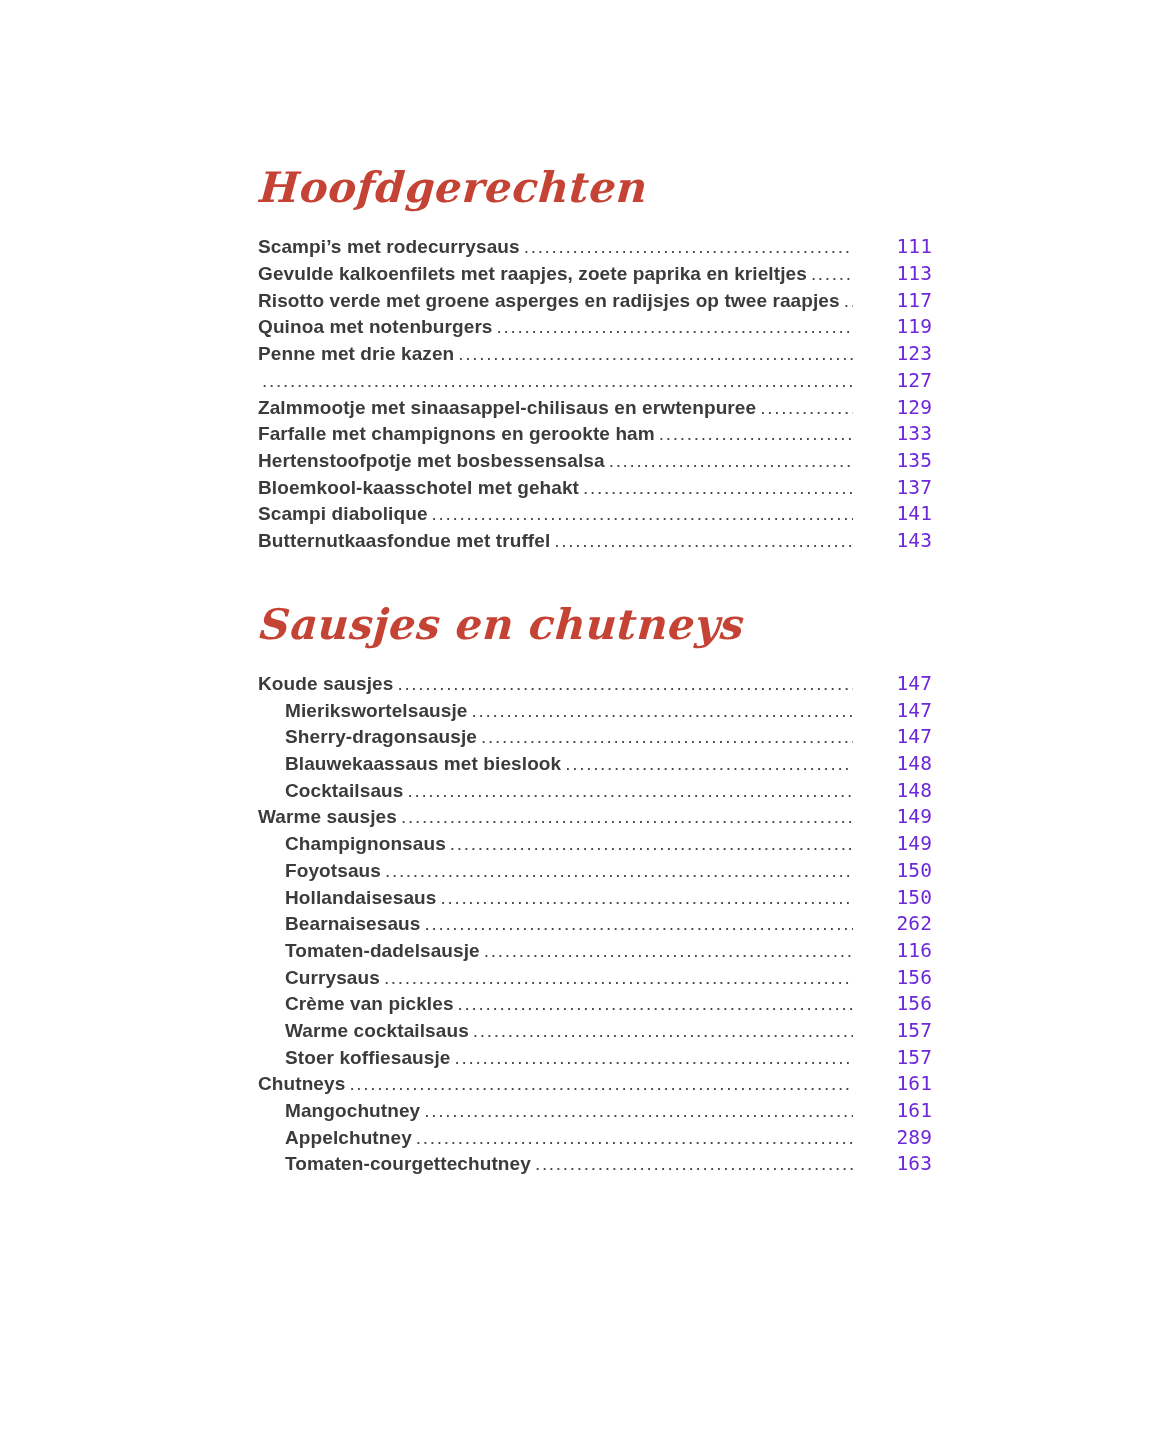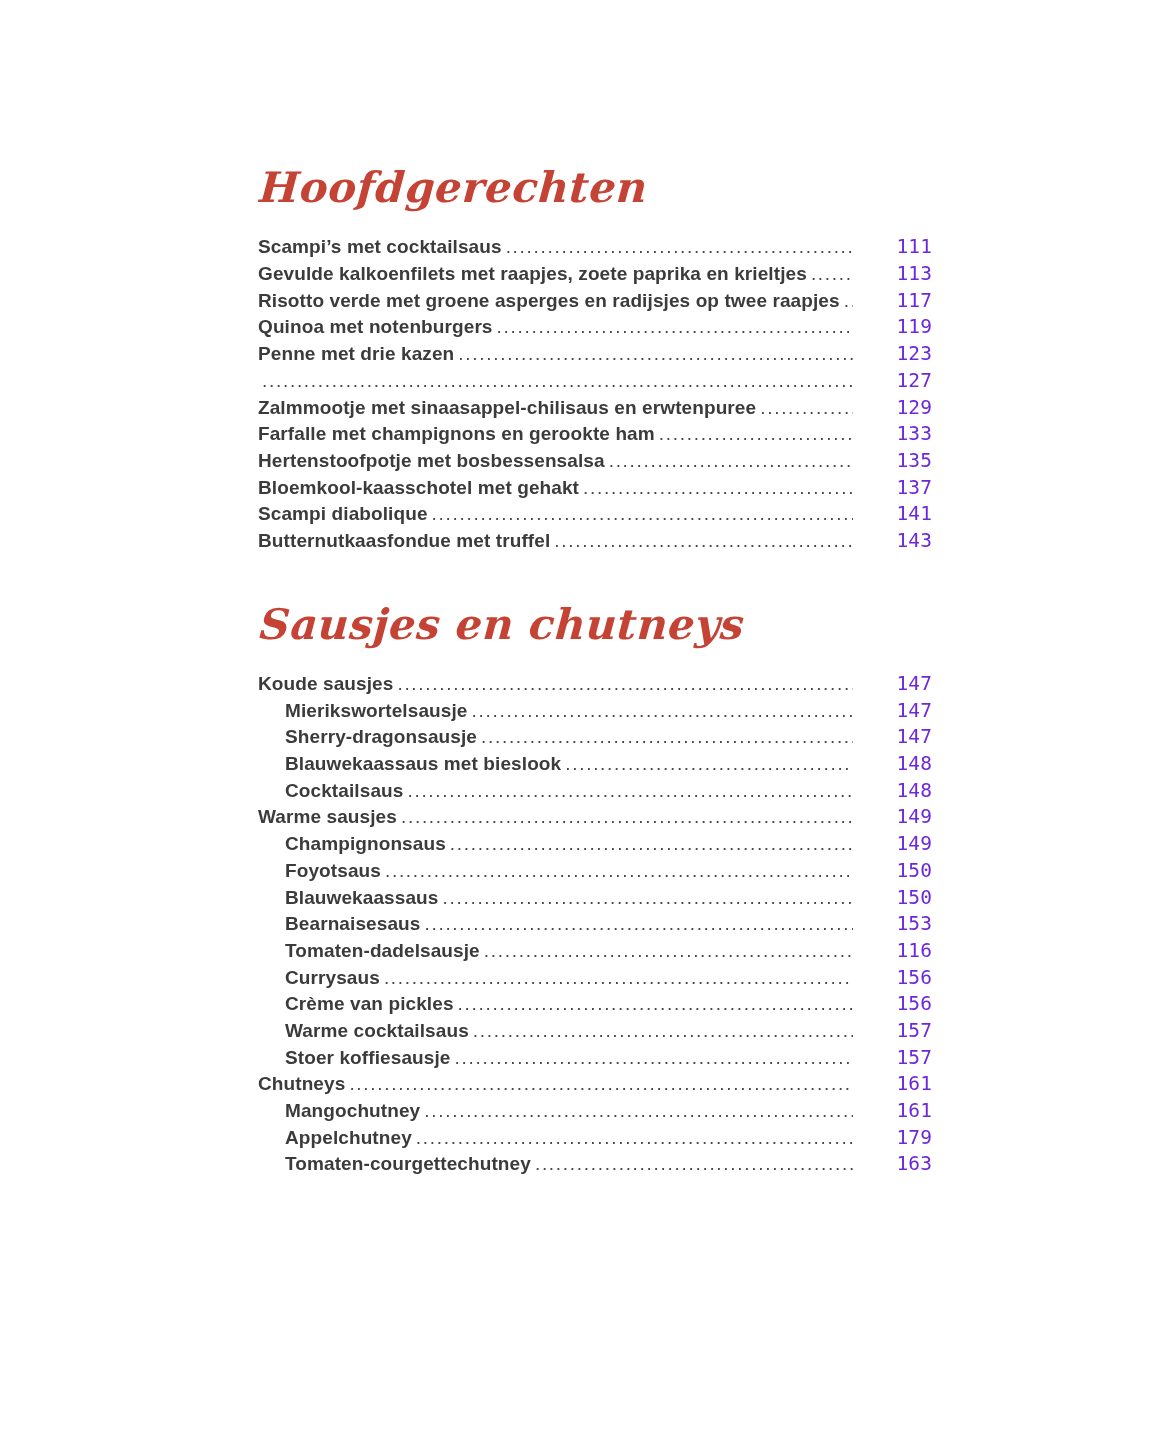--- a/index.html
+++ b/index.html
@@ -75,21 +75,21 @@
   }
 </style>
 </head>
 <body>
 
 <main class="toc-page">
   <section class="toc-section">
     <h1 class="section-title">Hoofdgerechten</h1>
     <ul class="toc-list">
         <li class="toc-row">
-          <span class="toc-entry-label">Scampi’s met cocktailsaus</span>
+          <span class="toc-entry-label">Scampi’s met rodecurrysaus</span>
           <span class="dot-leader"></span>
           <span class="toc-entry-page">111</span>
         </li>
         <li class="toc-row">
           <span class="toc-entry-label">Gevulde kalkoenfilets met raapjes, zoete paprika en krieltjes</span>
           <span class="dot-leader"></span>
           <span class="toc-entry-page">113</span>
         </li>
         <li class="toc-row">
           <span class="toc-entry-label">Risotto verde met groene asperges en radijsjes op twee raapjes</span>
@@ -180,28 +180,28 @@
           <span class="toc-entry-label">Champignonsaus</span>
           <span class="dot-leader"></span>
           <span class="toc-entry-page">149</span>
         </li>
         <li class="toc-row indent">
           <span class="toc-entry-label">Foyotsaus</span>
           <span class="dot-leader"></span>
           <span class="toc-entry-page">150</span>
         </li>
         <li class="toc-row indent">
-          <span class="toc-entry-label">Blauwekaassaus</span>
+          <span class="toc-entry-label">Hollandaisesaus</span>
           <span class="dot-leader"></span>
           <span class="toc-entry-page">150</span>
         </li>
         <li class="toc-row indent">
           <span class="toc-entry-label">Bearnaisesaus</span>
           <span class="dot-leader"></span>
-          <span class="toc-entry-page">153</span>
+          <span class="toc-entry-page">262</span>
         </li>
         <li class="toc-row indent">
           <span class="toc-entry-label">Tomaten-dadelsausje</span>
           <span class="dot-leader"></span>
           <span class="toc-entry-page">116</span>
         </li>
         <li class="toc-row indent">
           <span class="toc-entry-label">Currysaus</span>
           <span class="dot-leader"></span>
           <span class="toc-entry-page">156</span>
@@ -227,21 +227,21 @@
           <span class="toc-entry-page">161</span>
         </li>
         <li class="toc-row indent">
           <span class="toc-entry-label">Mangochutney</span>
           <span class="dot-leader"></span>
           <span class="toc-entry-page">161</span>
         </li>
         <li class="toc-row indent">
           <span class="toc-entry-label">Appelchutney</span>
           <span class="dot-leader"></span>
-          <span class="toc-entry-page">179</span>
+          <span class="toc-entry-page">289</span>
         </li>
         <li class="toc-row indent">
           <span class="toc-entry-label">Tomaten-courgettechutney</span>
           <span class="dot-leader"></span>
           <span class="toc-entry-page">163</span>
         </li>
       </ul>
   </section>
 </main>
 

